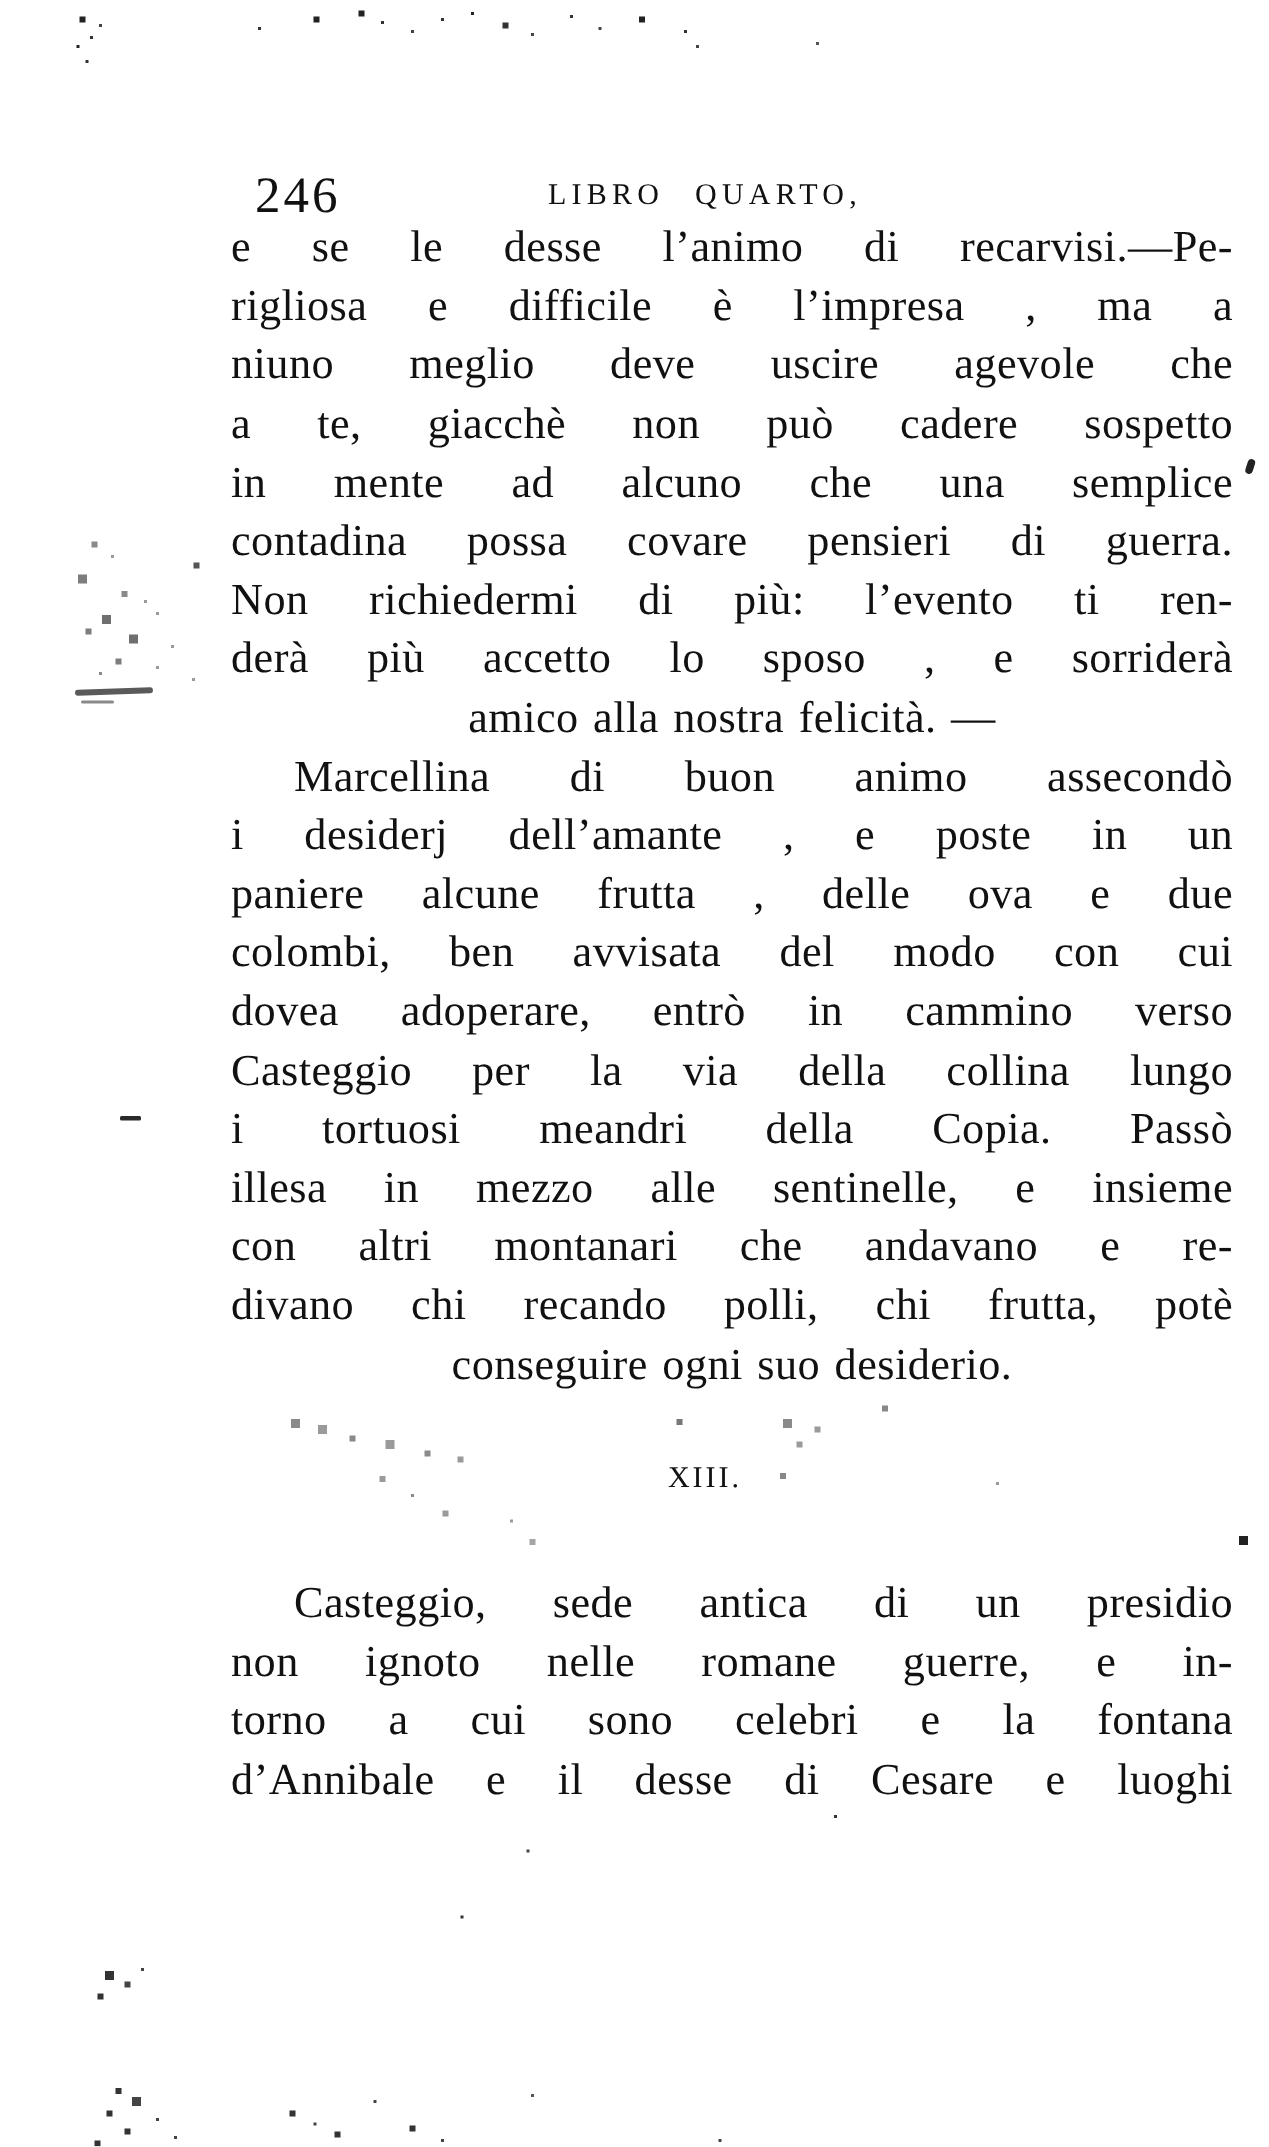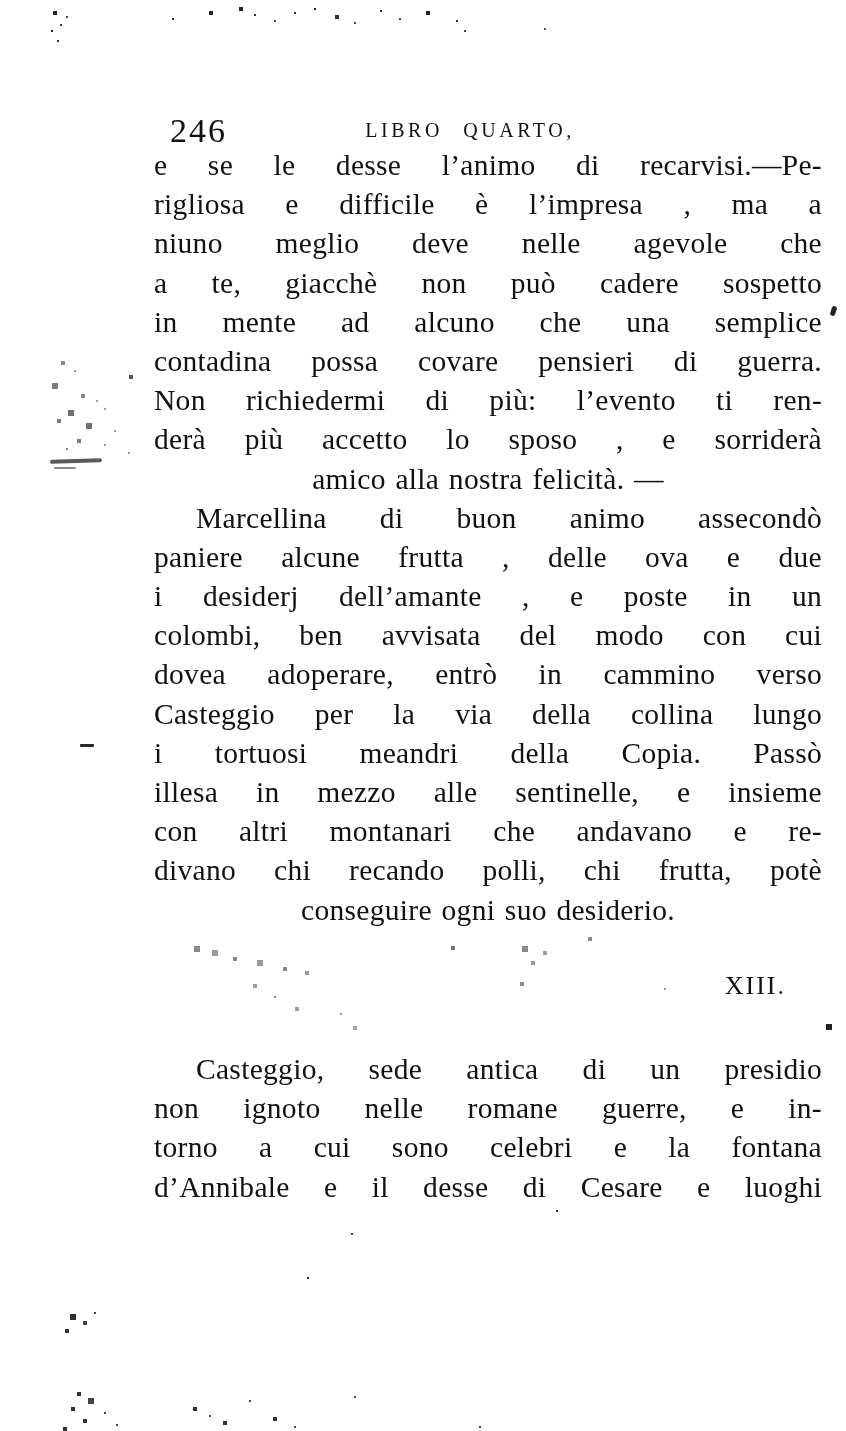--- a/index.html
+++ b/index.html
@@ -66,23 +66,23 @@
     text-align-last: justify;
   }
   .line.ind {
     text-indent: 42px;
   }
   .section-head {
     margin-top: 36px;
     margin-bottom: 45px;
     height: 39.2px;
     line-height: 39.2px;
-    font-size: 26px;
+    font-size: 20px;
     letter-spacing: 2px;
-    text-align: right;
+    text-align: center;
     padding-right: 36px;
   }
 
   
   .artifact { position: absolute; }
   .dot-layer {
     top: 0; left: 0; width: 2px; height: 2px; background: transparent;
     box-shadow:
       10px 12px 0 1px #222, 16px 24px 0 0 #333, 7px 30px 0 0 #222,
       22px 16px 0 0 #444, 13px 40px 0 0 #333, 128px 18px 0 0 #333,
@@ -136,31 +136,31 @@
 
   <header class="running-head">
     <span class="pagenum">246</span>
     <span class="head-title">LIBRO QUARTO,</span>
   </header>
 
   <main class="text-block">
 
     <div class="line j">e se le desse l’animo di recarvisi.—Pe-</div>
     <div class="line j">rigliosa e difficile è l’impresa , ma a</div>
-    <div class="line j">niuno meglio deve nelle agevole che</div>
+    <div class="line j">niuno meglio deve uscire agevole che</div>
     <div class="line j">a te, giacchè non può cadere sospetto</div>
     <div class="line j">in mente ad alcuno che una semplice</div>
     <div class="line j">contadina possa covare pensieri di guerra.</div>
     <div class="line j">Non richiedermi di più: l’evento ti ren-</div>
     <div class="line j">derà più accetto lo sposo , e sorriderà</div>
     <div class="line">amico alla nostra felicità. —</div>
 
     <div class="line j ind">Marcellina di buon animo assecondò</div>
+    <div class="line j">i desiderj dell’amante , e poste in un</div>
     <div class="line j">paniere alcune frutta , delle ova e due</div>
-    <div class="line j">i desiderj dell’amante , e poste in un</div>
     <div class="line j">colombi, ben avvisata del modo con cui</div>
     <div class="line j">dovea adoperare, entrò in cammino verso</div>
     <div class="line j">Casteggio per la via della collina lungo</div>
     <div class="line j">i tortuosi meandri della Copia. Passò</div>
     <div class="line j">illesa in mezzo alle sentinelle, e insieme</div>
     <div class="line j">con altri montanari che andavano e re-</div>
     <div class="line j">divano chi recando polli, chi frutta, potè</div>
     <div class="line">conseguire ogni suo desiderio.</div>
 
     <div class="section-head">XIII.</div>

